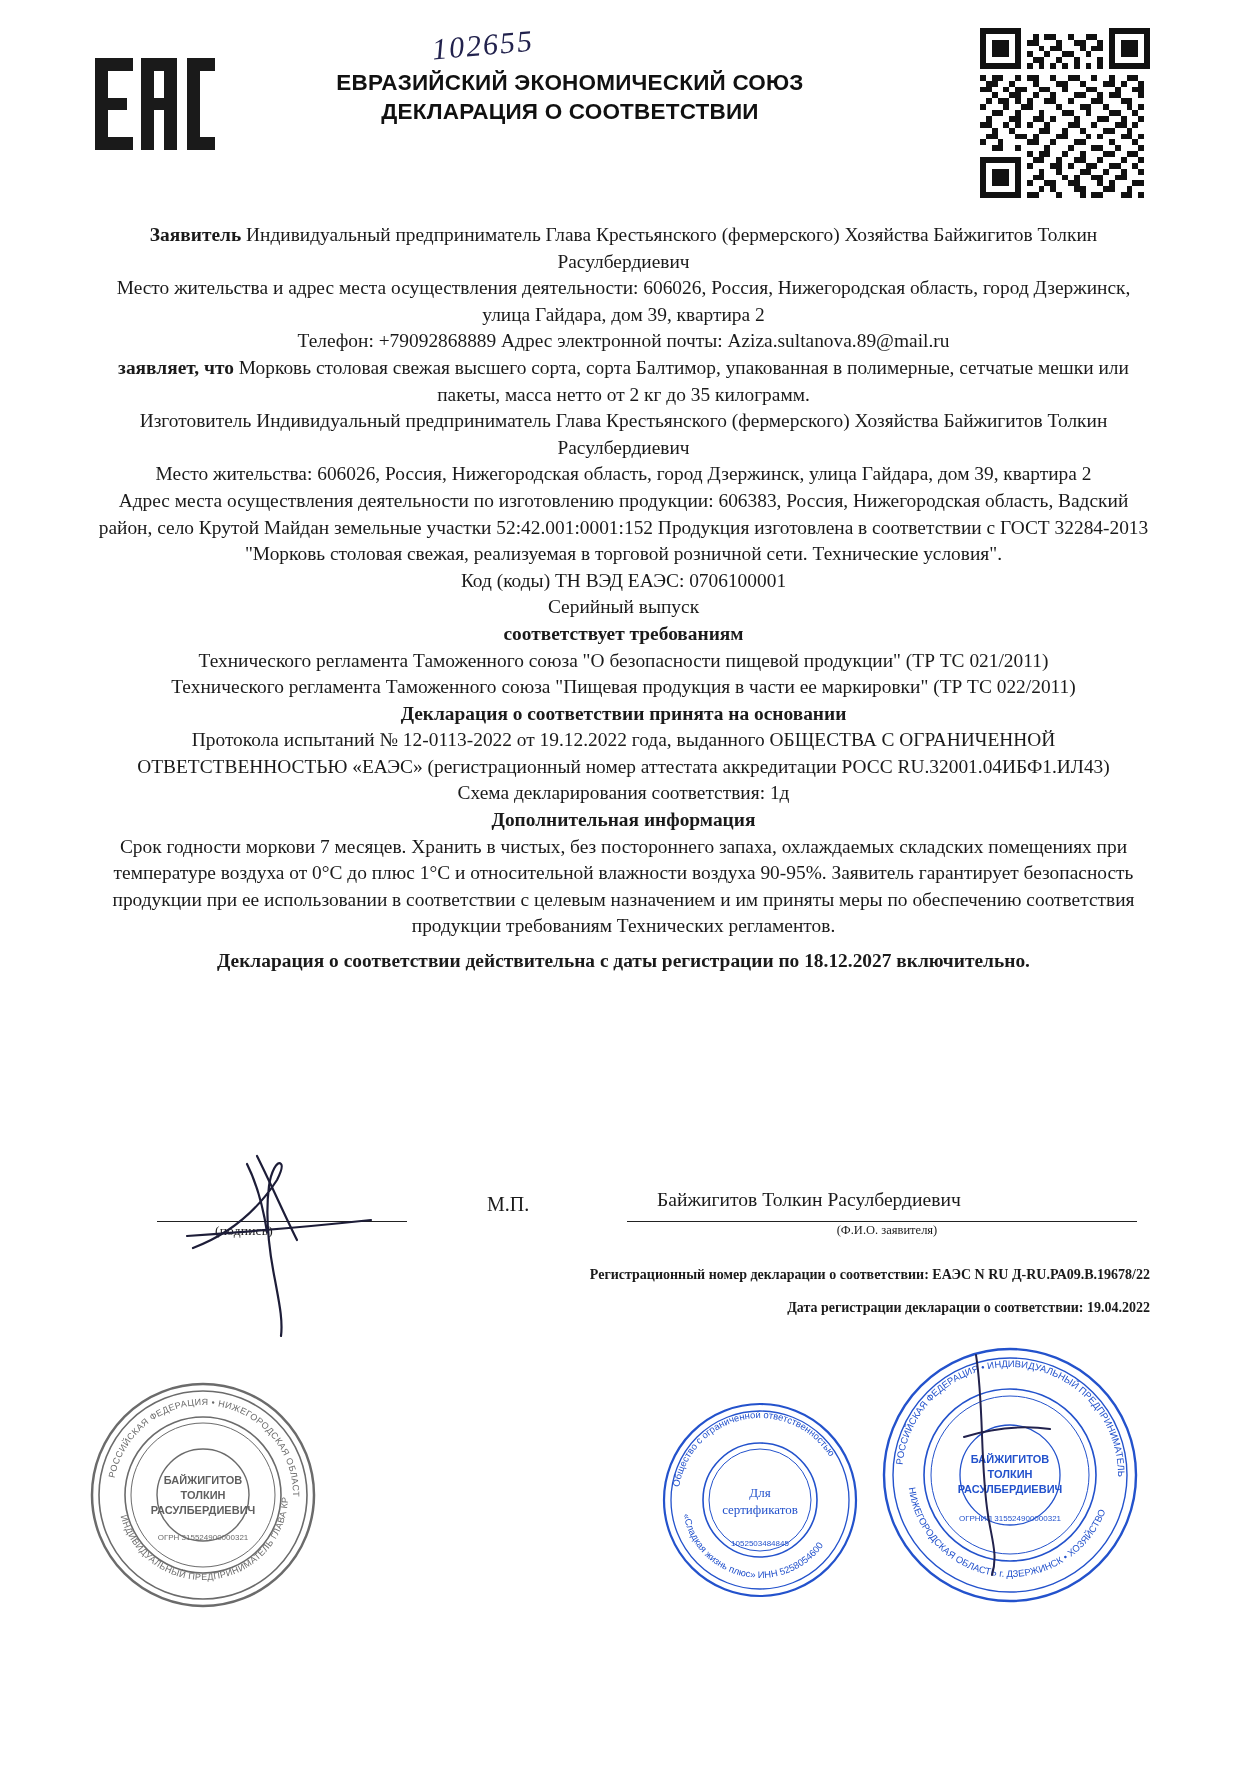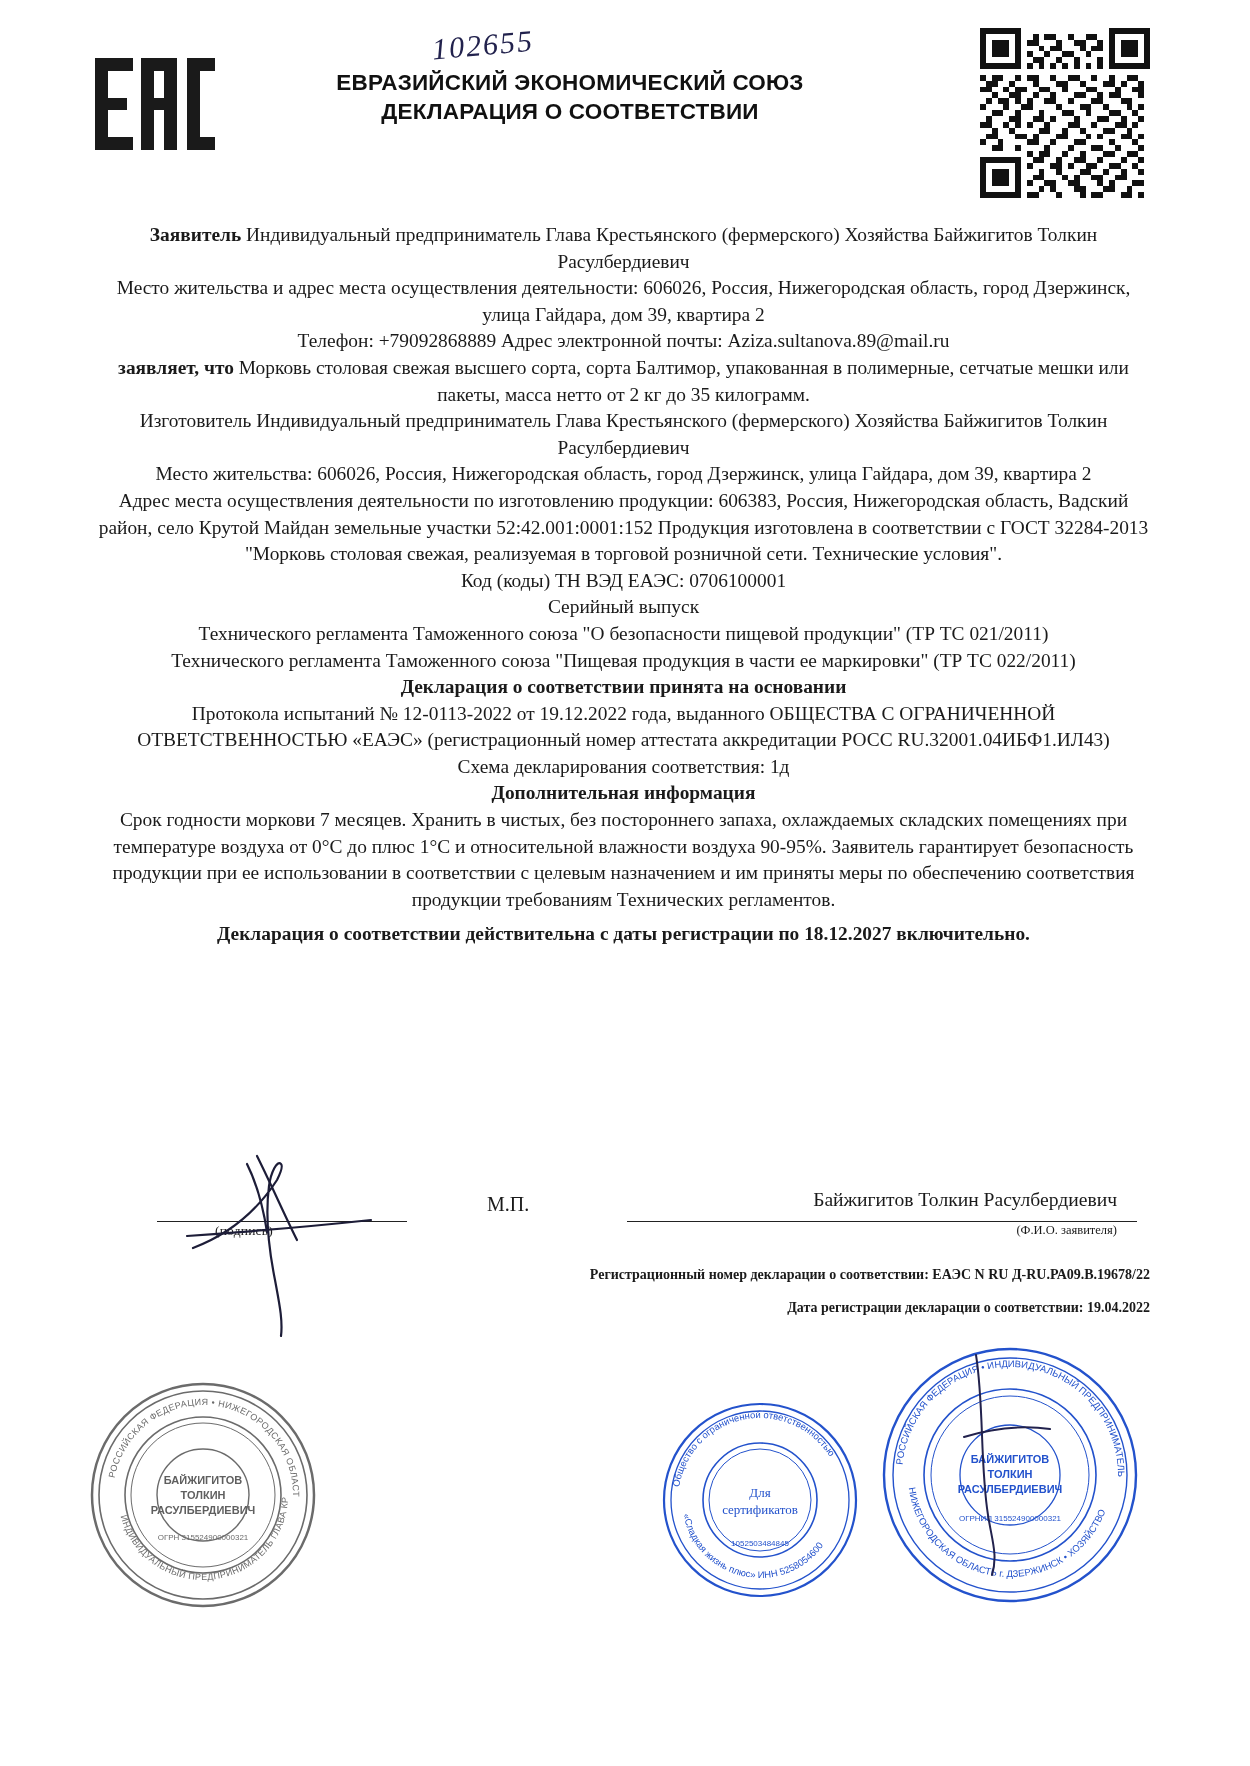--- a/index.html
+++ b/index.html
@@ -110,29 +110,29 @@
     left: 530px;
     top: 36px;
     width: 510px;
     border-bottom: 1.4px solid #222;
   }
   .sig-name-right {
     position: absolute;
     left: 560px;
     top: 4px;
     width: 460px;
-    text-align: right;
+    text-align: left;
     font-size: 19.6px;
   }
   .sig-cap-right {
     position: absolute;
     left: 560px;
     top: 38px;
     width: 460px;
-    text-align: right;
+    text-align: center;
     font-size: 12.5px;
   }
   .reg-block {
     position: absolute;
     left: 97px;
     top: 1258px;
     width: 1053px;
     font-size: 14px;
     line-height: 33px;
     font-weight: bold;
@@ -415,20 +415,21 @@
     <p class="blk">Изготовитель Индивидуальный предприниматель Глава Крестьянского (фермерского) Хозяйства Байжигитов Толкин Расулбердиевич</p>
 
     <p class="blk">Место жительства: 606026, Россия, Нижегородская область, город Дзержинск, улица Гайдара, дом 39, квартира 2</p>
 
     <p class="blk">Адрес места осуществления деятельности по изготовлению продукции: 606383, Россия, Нижегородская область, Вадский район, село Крутой Майдан земельные участки 52:42.001:0001:152 Продукция изготовлена в соответствии с ГОСТ 32284-2013  "Морковь столовая свежая, реализуемая в торговой розничной сети. Технические  условия".</p>
 
     <p class="blk">Код (коды) ТН ВЭД ЕАЭС: 0706100001</p>
 
     <p class="blk">Серийный выпуск</p>
 
+    <p class="blk b">соответствует требованиям</p>
 
     <p class="blk">Технического регламента Таможенного союза "О безопасности пищевой продукции" (ТР ТС 021/2011)</p>
 
     <p class="blk">Технического регламента Таможенного союза "Пищевая продукция в части ее маркировки" (ТР ТС 022/2011)</p>
 
     <p class="blk b">Декларация о соответствии принята на основании</p>
 
     <p class="blk">Протокола испытаний № 12-0113-2022 от 19.12.2022 года, выданного ОБЩЕСТВА С ОГРАНИЧЕННОЙ ОТВЕТСТВЕННОСТЬЮ  «ЕАЭС» (регистрационный номер аттестата аккредитации РОСС RU.32001.04ИБФ1.ИЛ43)</p>
 
     <p class="blk">Схема декларирования соответствия: 1д</p>

